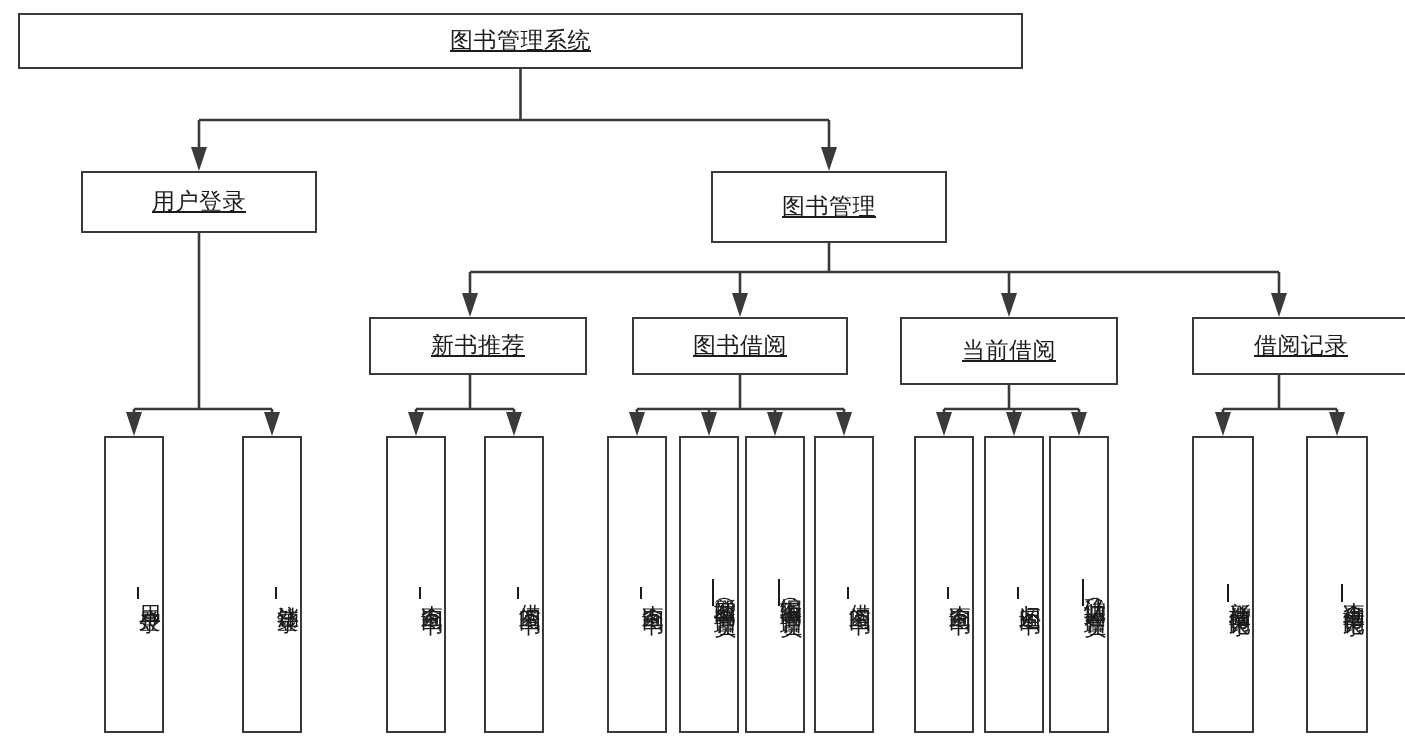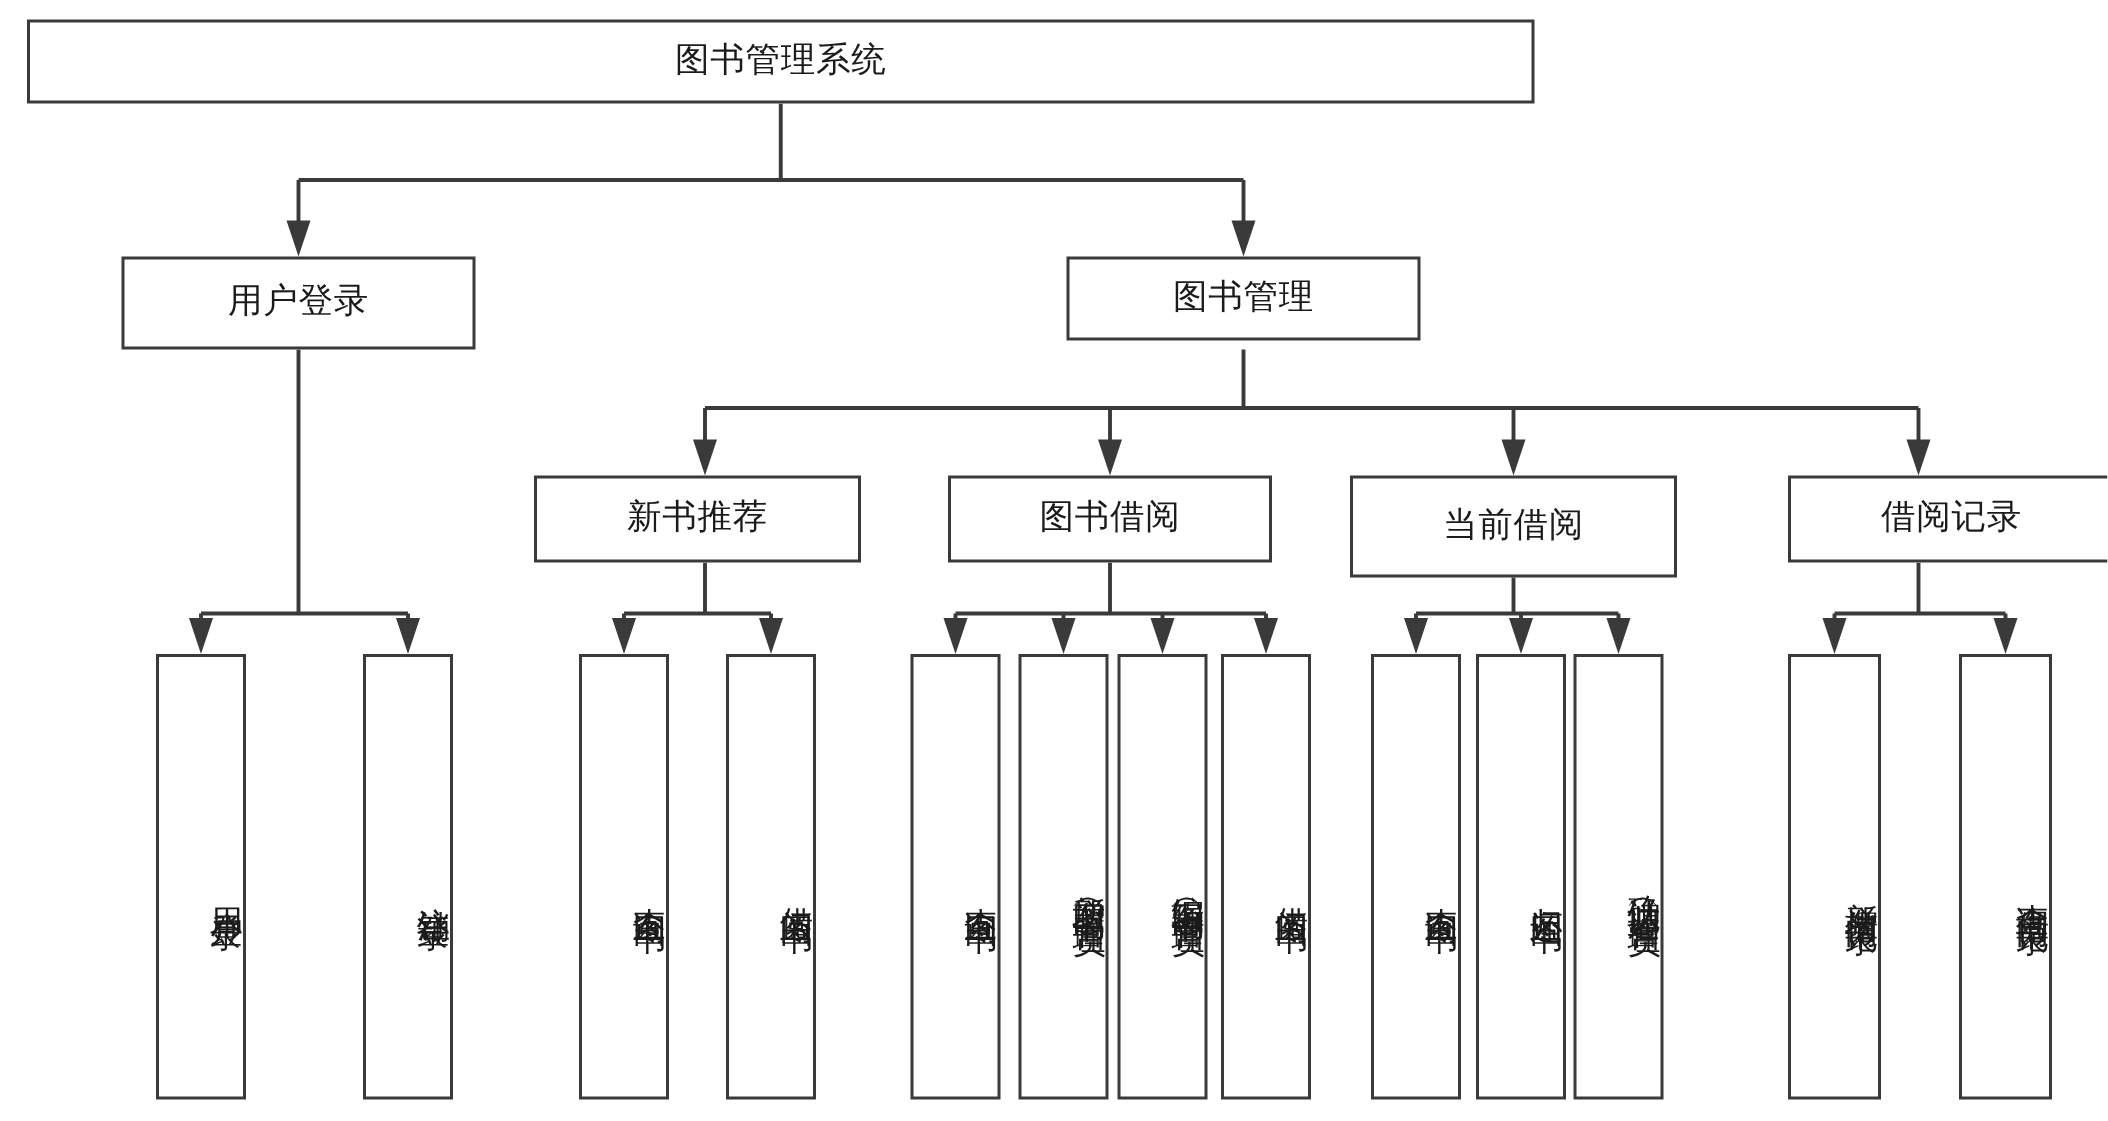--- a/index.html
+++ b/index.html
@@ -29,20 +29,21 @@
   .node {
     position: absolute;
     box-sizing: border-box;
     background: #ffffff;
     border: 2px solid #3a3a3a;
     display: flex;
     align-items: center;
     justify-content: center;
     color: #1b1b1b;
     line-height: 1.12;
+    text-decoration: underline;
   }
   .node.horiz {
     font-size: 23px;
     letter-spacing: 0.5px;
     white-space: nowrap;
   }
   .node.vert {
     font-size: 22px;
     writing-mode: vertical-rl;
     text-orientation: upright;
@@ -123,24 +124,24 @@
       <line x1="1337" y1="409" x2="1337" y2="414" stroke="#3a3a3a" stroke-width="2.6"></line>
       <polygon points="1329,412 1345,412 1337,436" fill="#3a3a3a"></polygon>
     </svg>
   <div id="nodes-layer">
       <div class="node horiz" style="left: 18px; top: 13px; width: 1005px; height: 56px; border-color: rgb(58, 58, 58); color: rgb(27, 27, 27);">
         <span class="htext">图书管理系统</span>
       </div>
       <div class="node horiz" style="left: 81px; top: 171px; width: 236px; height: 62px; border-color: rgb(58, 58, 58); color: rgb(27, 27, 27);">
         <span class="htext">用户登录</span>
       </div>
-      <div class="node horiz" style="left: 711px; top: 171px; width: 236px; height: 56px; border-color: rgb(58, 58, 58); color: rgb(27, 27, 27);">
+      <div class="node horiz" style="left: 711px; top: 171px; width: 236px; height: 72px; border-color: rgb(58, 58, 58); color: rgb(27, 27, 27);">
         <span class="htext">图书管理</span>
       </div>
-      <div class="node horiz" style="left: 356px; top: 317px; width: 218px; height: 58px; border-color: rgb(58, 58, 58); color: rgb(27, 27, 27);">
+      <div class="node horiz" style="left: 369px; top: 317px; width: 218px; height: 58px; border-color: rgb(58, 58, 58); color: rgb(27, 27, 27);">
         <span class="htext">新书推荐</span>
       </div>
       <div class="node horiz" style="left: 632px; top: 317px; width: 216px; height: 58px; border-color: rgb(58, 58, 58); color: rgb(27, 27, 27);">
         <span class="htext">图书借阅</span>
       </div>
       <div class="node horiz" style="left: 900px; top: 317px; width: 218px; height: 68px; border-color: rgb(58, 58, 58); color: rgb(27, 27, 27);">
         <span class="htext">当前借阅</span>
       </div>
       <div class="node horiz" style="left: 1192px; top: 317px; width: 218px; height: 58px; border-color: rgb(58, 58, 58); color: rgb(27, 27, 27);">
         <span class="htext">借阅记录</span>

